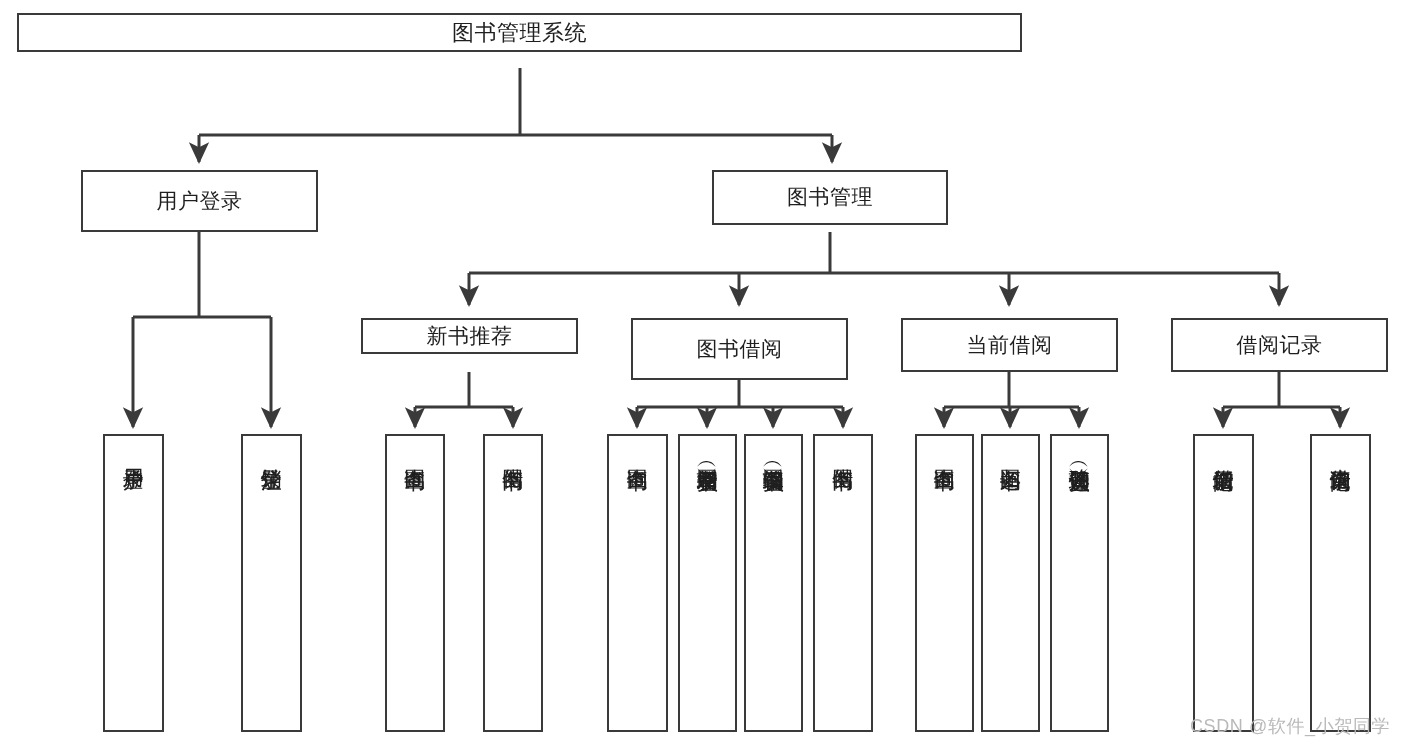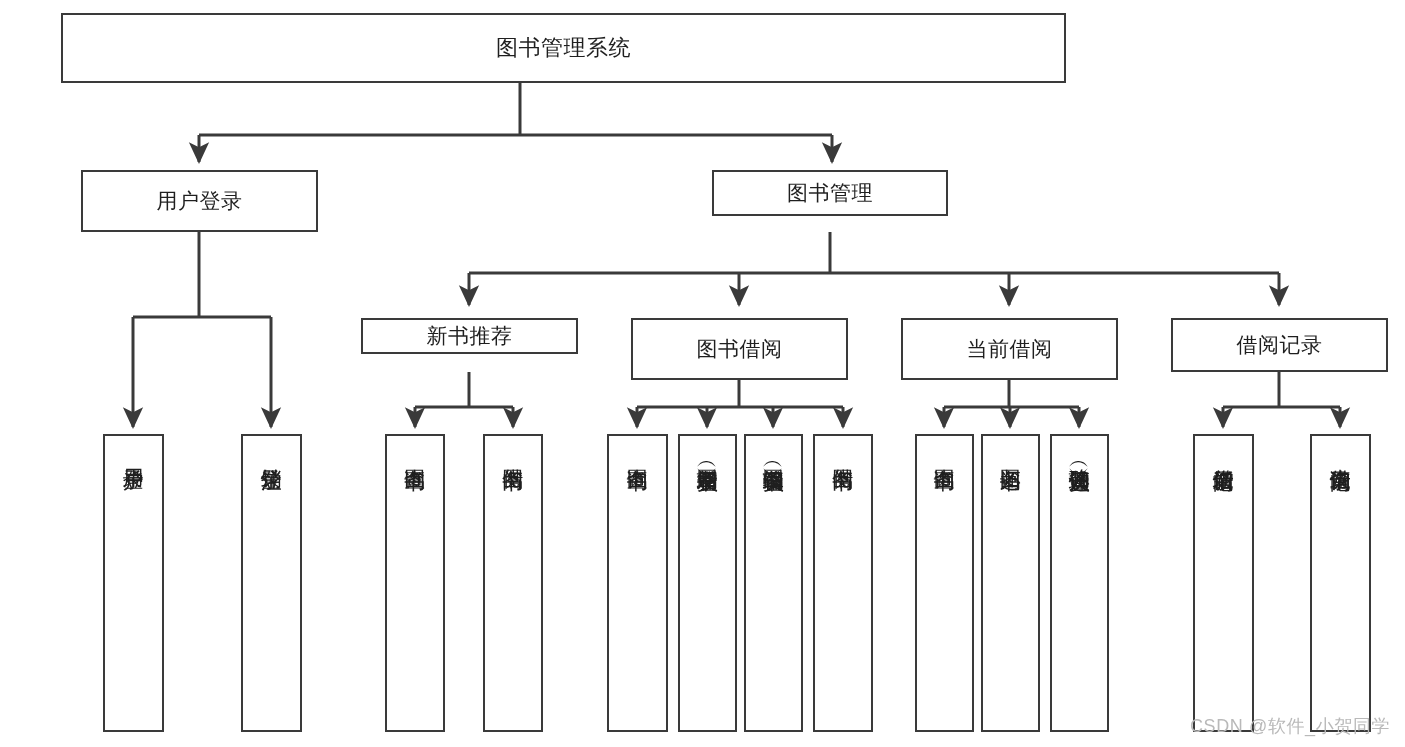--- a/index.html
+++ b/index.html
@@ -113,41 +113,41 @@
       <path d="M 1010 407 L 1010 427" marker-end="url(#arw)"></path>
       <path d="M 1079 407 L 1079 427" marker-end="url(#arw)"></path>
 
       <path d="M 1279 372 L 1279 407"></path>
       <path d="M 1223 407 L 1340 407"></path>
       <path d="M 1223 407 L 1223 427" marker-end="url(#arw)"></path>
       <path d="M 1340 407 L 1340 427" marker-end="url(#arw)"></path>
     </g>
   </svg>
 
-  <div class="node horiz root" style="left:17px; top:13px; width:1005px; height:70px;margin-left:44px;">
+  <div class="node horiz root" style="left:17px; top:13px; width:1005px; height:39px;">
     <span class="lbl">图书管理系统</span>
   </div>
 
   <div class="node horiz" style="left:81px; top:170px; width:237px; height:62px;">
     <span class="lbl">用户登录</span>
   </div>
 
-  <div class="node horiz" style="left:712px; top:170px; width:236px; height:46px;">
+  <div class="node horiz" style="left:712px; top:170px; width:236px; height:55px;">
     <span class="lbl">图书管理</span>
   </div>
 
   <div class="node horiz" style="left:361px; top:318px; width:217px; height:36px;">
     <span class="lbl">新书推荐</span>
   </div>
 
   <div class="node horiz" style="left:631px; top:318px; width:217px; height:62px;">
     <span class="lbl">图书借阅</span>
   </div>
 
-  <div class="node horiz" style="left:901px; top:318px; width:217px; height:62px;">
+  <div class="node horiz" style="left:901px; top:318px; width:217px; height:54px;">
     <span class="lbl">当前借阅</span>
   </div>
 
   <div class="node horiz" style="left:1171px; top:318px; width:217px; height:54px;">
     <span class="lbl">借阅记录</span>
   </div>
 
   <div class="node vert" style="left:103px; top:434px; width:61px; height:298px;">
     <span class="lbl">用户登录</span>
   </div>

